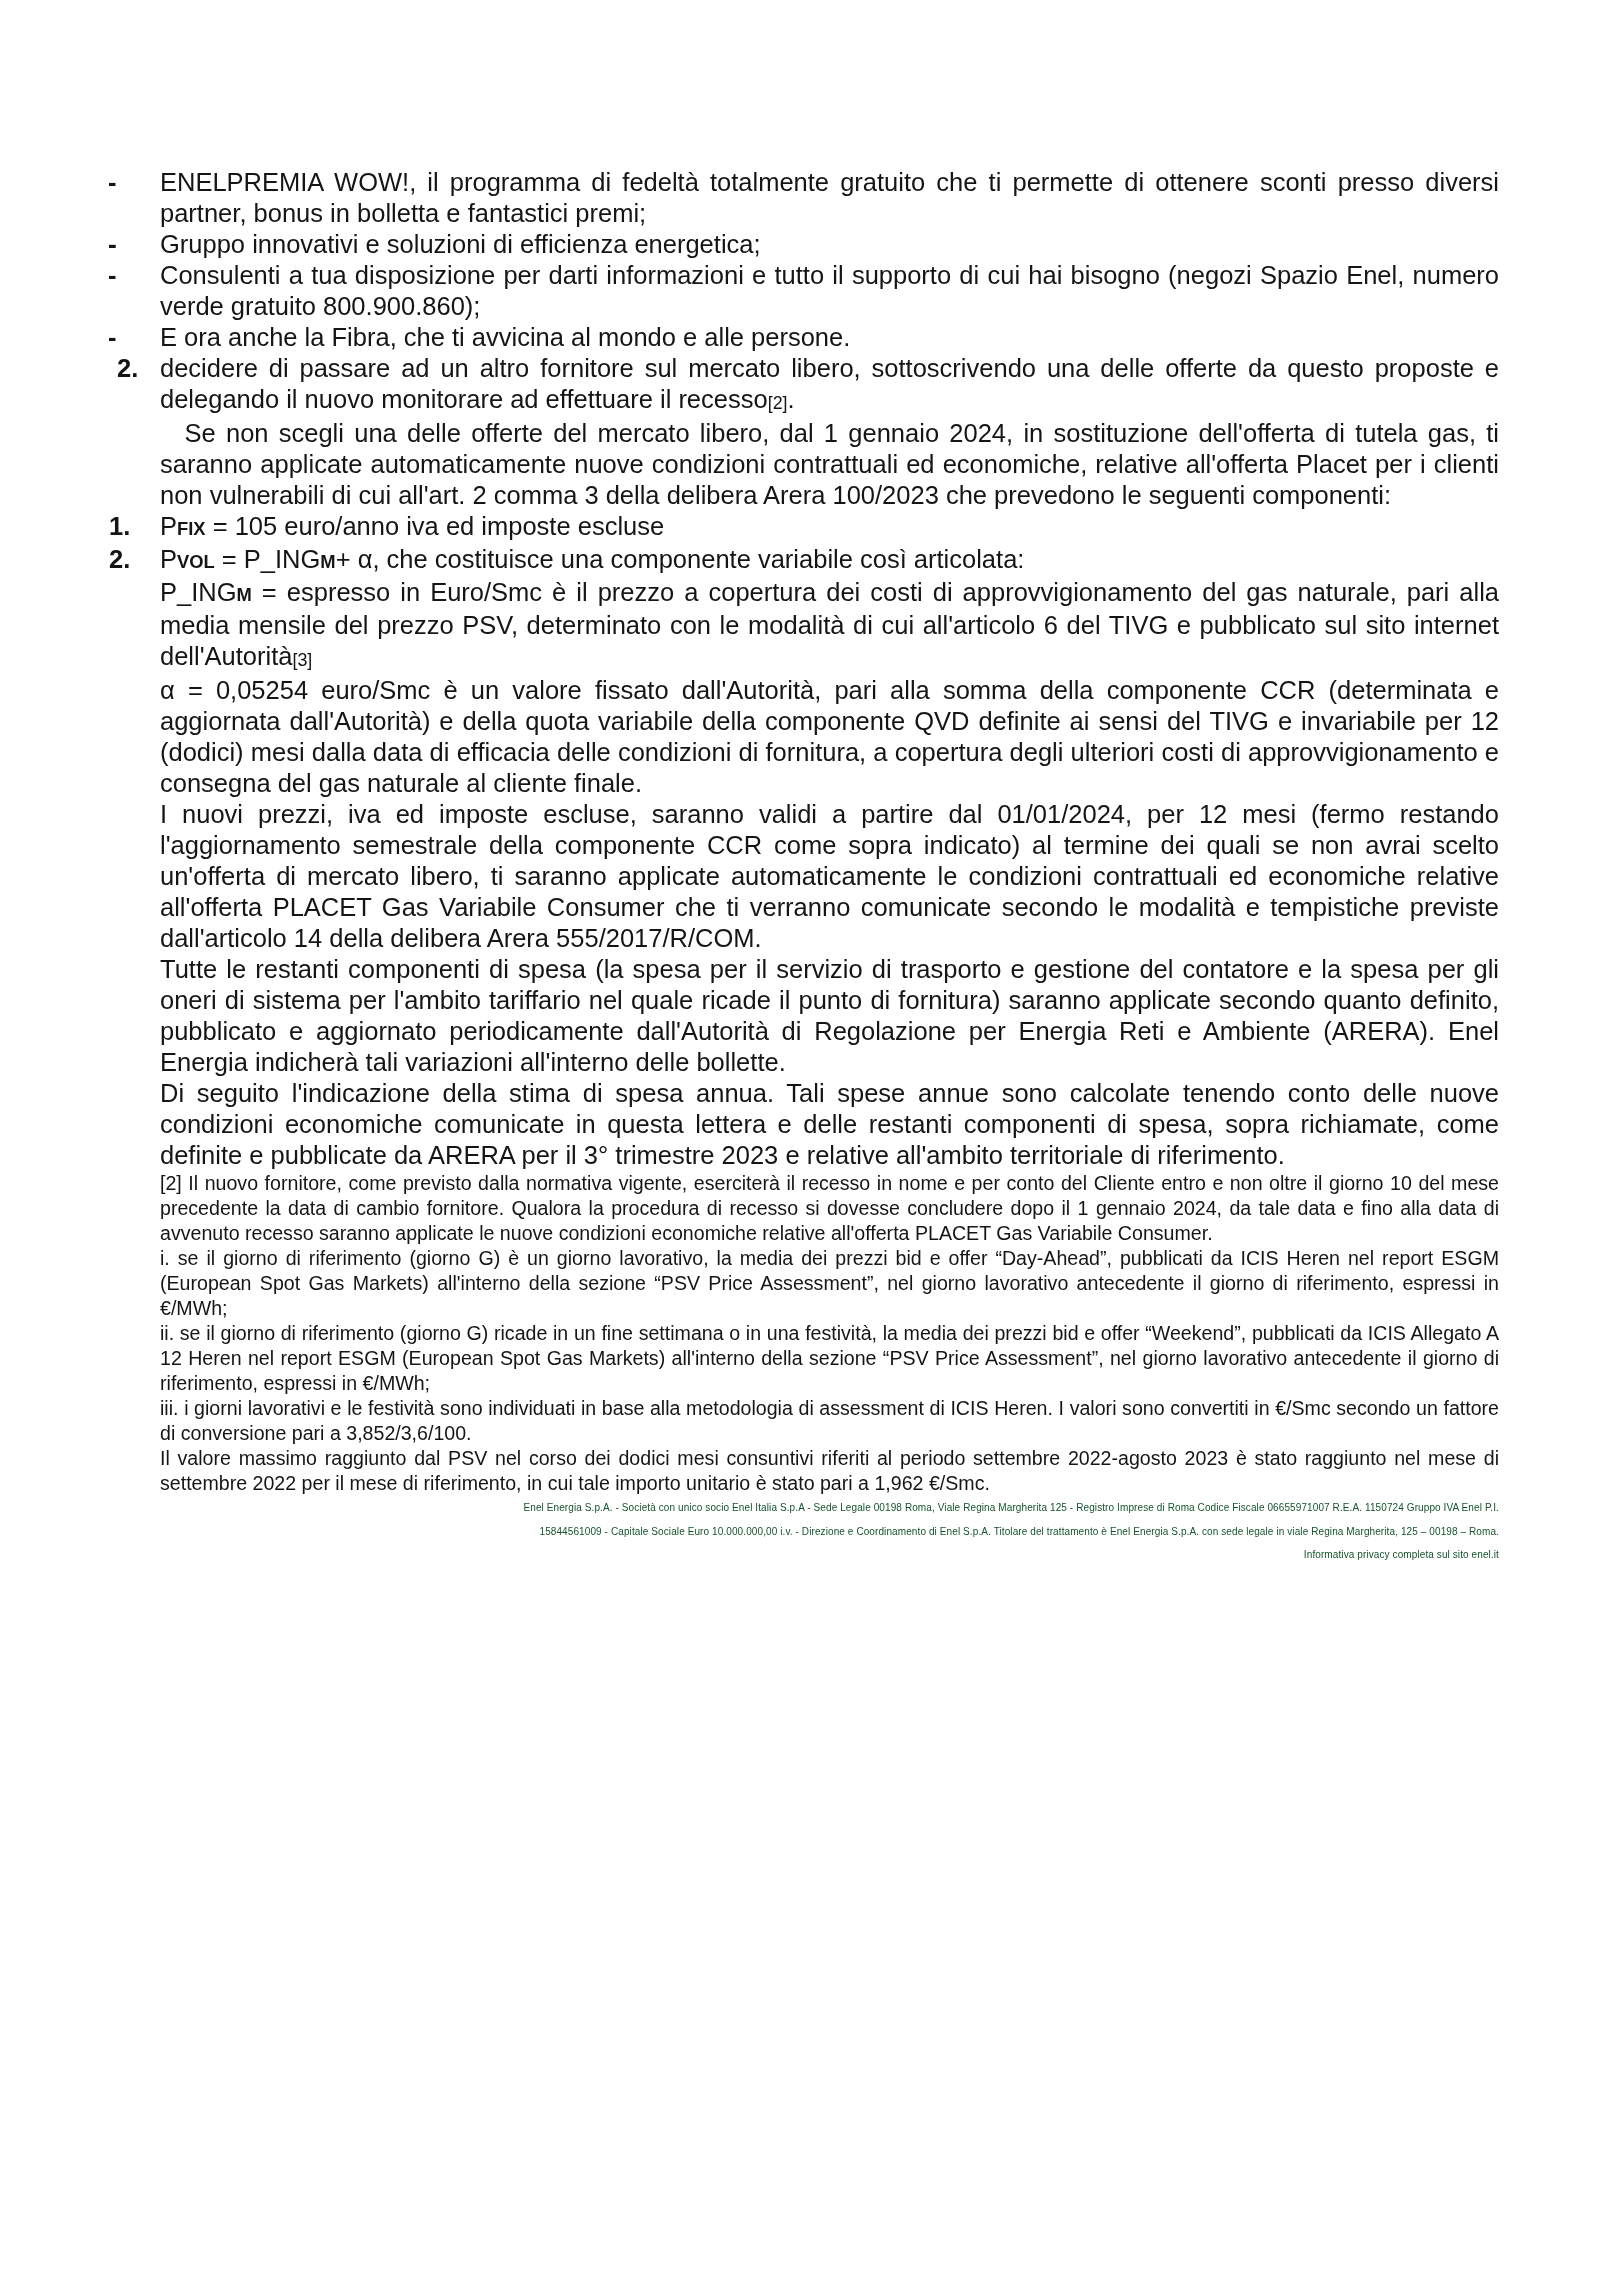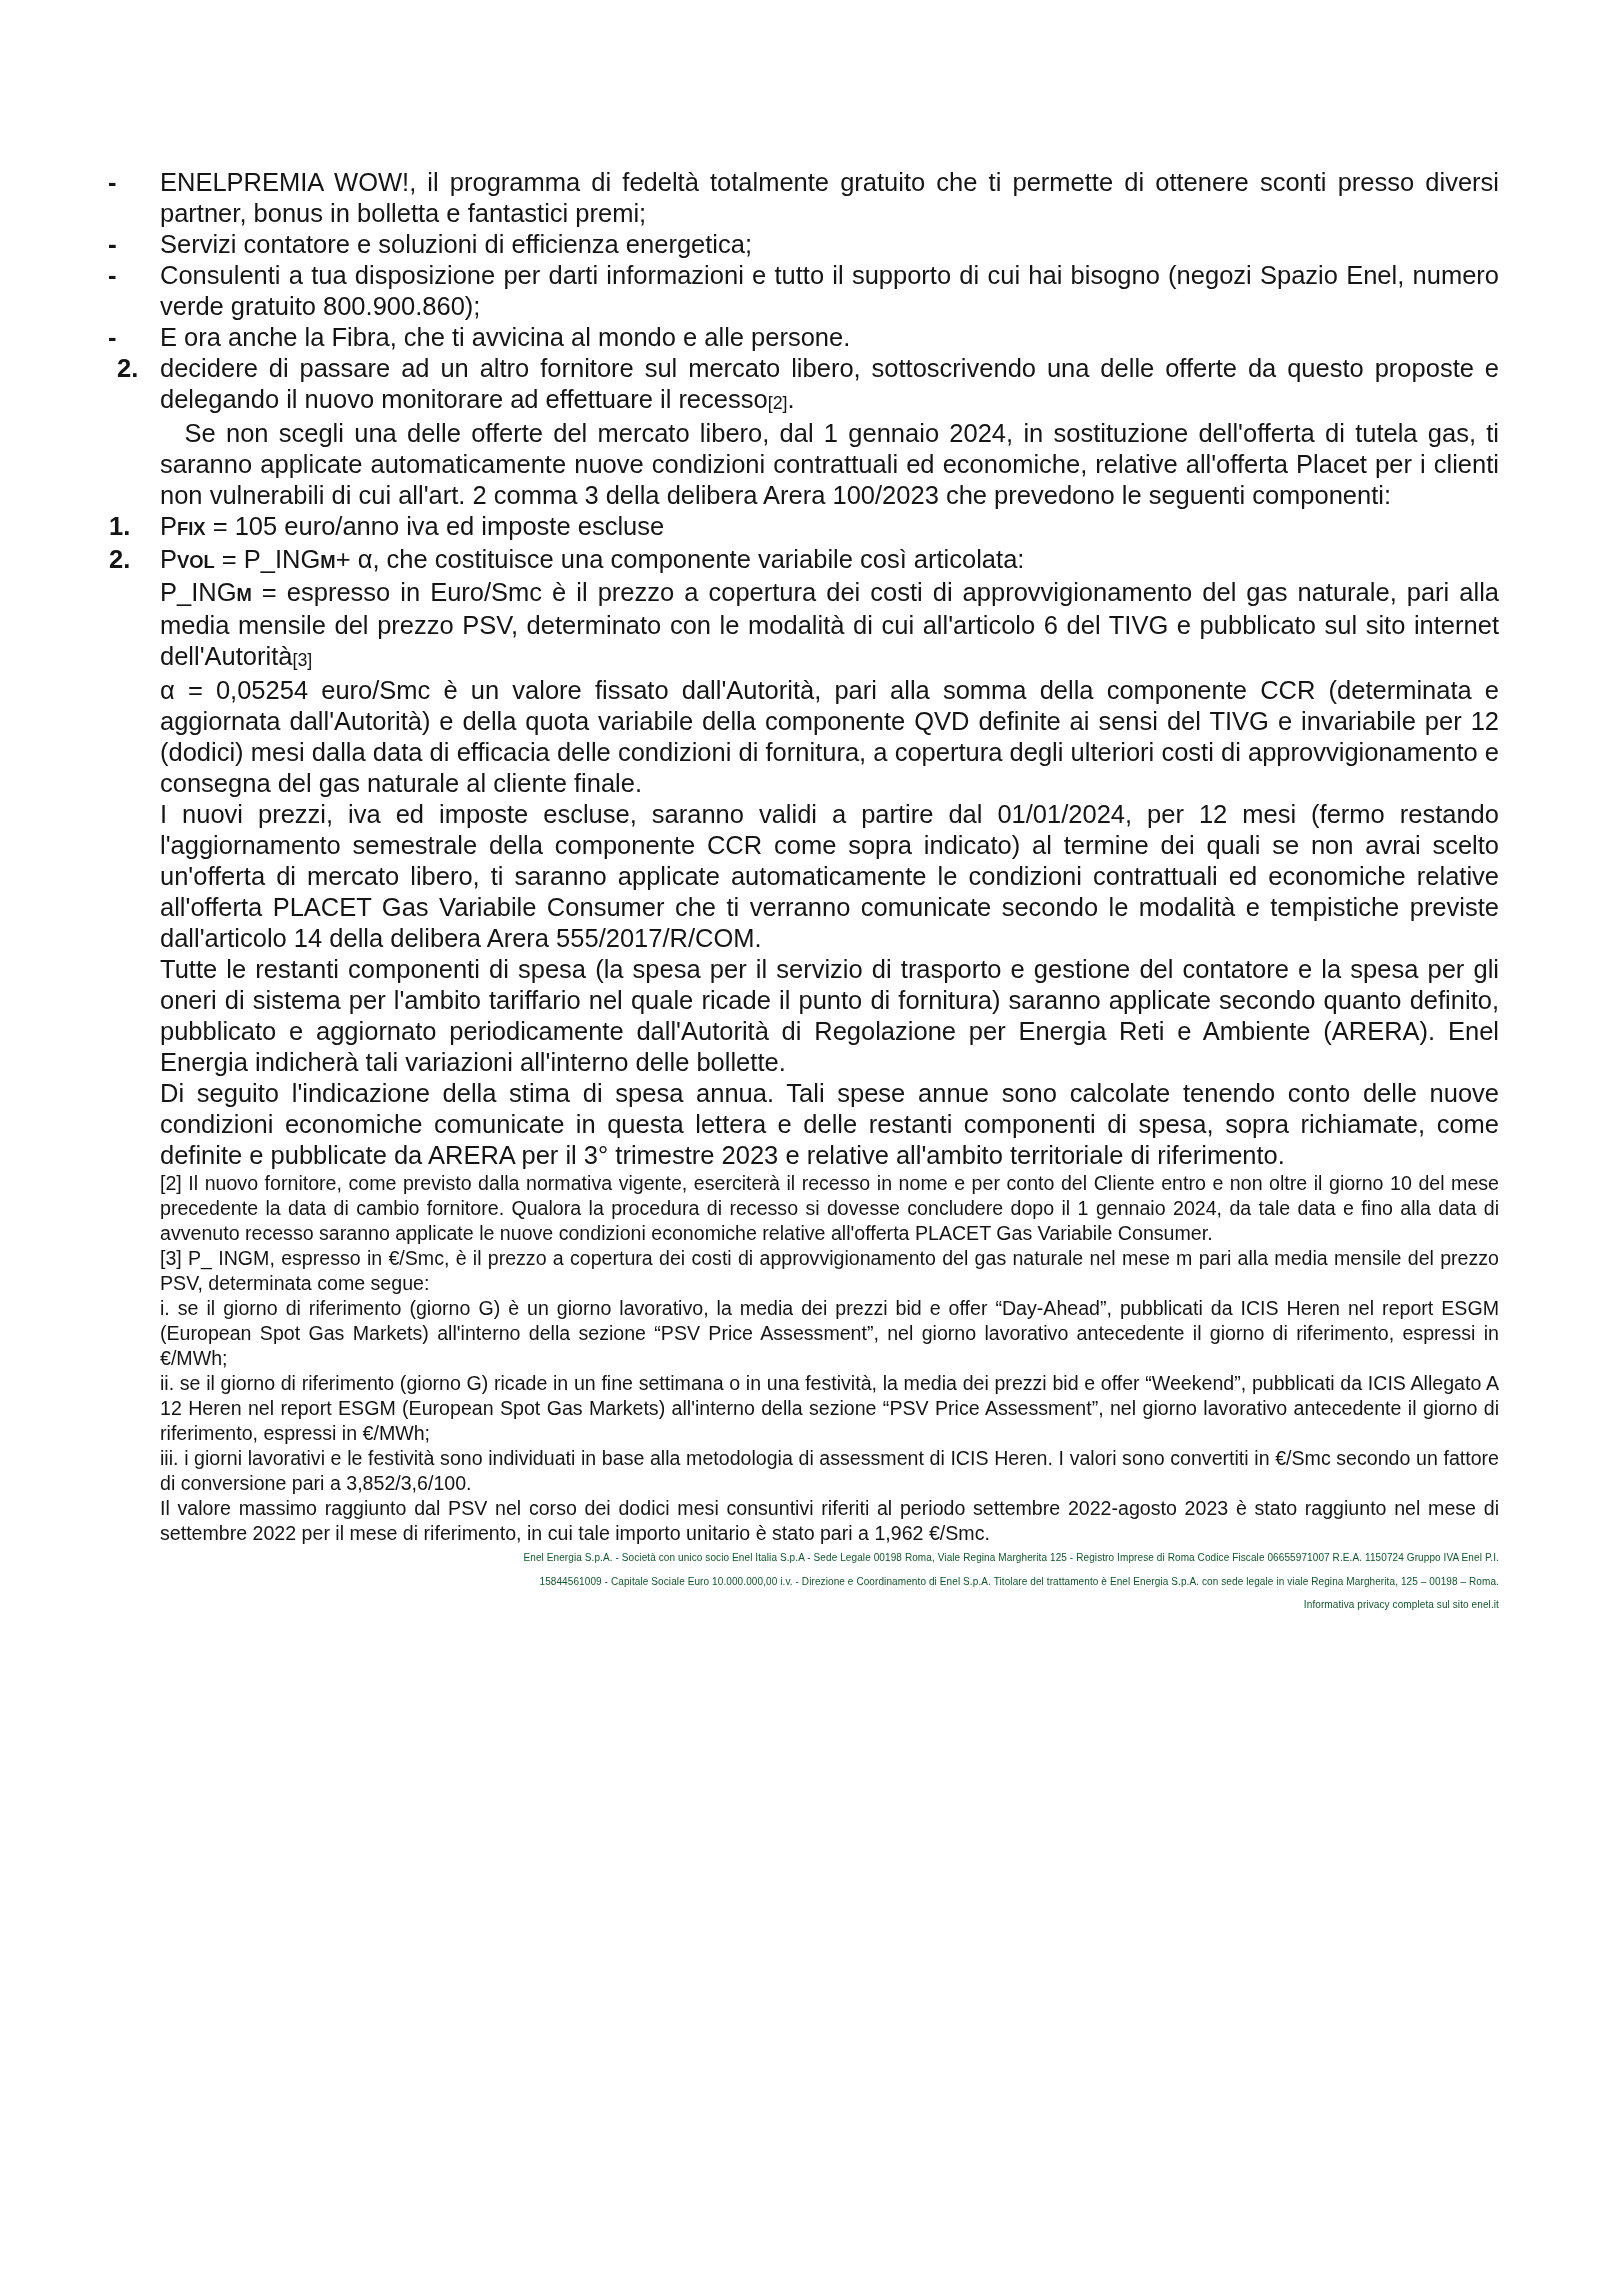--- a/index.html
+++ b/index.html
@@ -66,21 +66,21 @@
   <div class="benefits">
     <div class="bullet">
       <span class="marker">-</span>
       <span><span class="seg-b">ENELPREMIA WOW!</span><span>, il programma di fedeltà totalmente gratuito che ti permette di ottenere sconti presso diversi partner, bonus in bolletta e fantastici premi;</span></span>
     </div>
     <div class="bullet">
       <span class="marker">-</span>
     </div>
     <div class="bullet">
       <span class="marker">-</span>
-      <span><span>Servizi contatore e </span><span class="seg-b">soluzioni di efficienza energetica</span><span>;</span></span>
+      <span><span>Gruppo innovativi e </span><span class="seg-b">soluzioni di efficienza energetica</span><span>;</span></span>
     </div>
     <div class="bullet">
       <span class="marker">-</span>
       <span><span class="seg-b">Consulenti</span><span> a tua disposizione per darti informazioni e tutto il supporto di cui hai bisogno (negozi Spazio Enel, numero verde gratuito 800.900.860);</span></span>
     </div>
     <div class="bullet">
       <span class="marker">-</span>
       <span><span>E ora anche la </span><span class="seg-b">Fibra</span><span>, che ti avvicina al mondo e alle persone.</span></span>
     </div>
   </div>
@@ -103,21 +103,20 @@
     <p class="just"><span class="seg-b">P_ING</span><span class="seg-sc">M</span><span> = espresso in Euro/Smc è il prezzo a copertura dei costi di approvvigionamento del gas naturale, pari alla media mensile del prezzo PSV, determinato con le modalità di cui all'articolo 6 del TIVG e pubblicato sul sito internet dell'Autorità</span><span class="seg-fn">[3]</span></p>
     <p class="just alpha-para"><span class="seg-b">α</span><span> = 0,05254 euro/Smc è un valore fissato dall'Autorità, pari alla somma della componente CCR (determinata e aggiornata dall'Autorità) e della quota variabile della componente QVD definite ai sensi del TIVG e invariabile per 12 (dodici) mesi dalla data di efficacia delle condizioni di fornitura, a copertura degli ulteriori costi di approvvigionamento e consegna del gas naturale al cliente finale.</span></p>
   </div>
 
   <p class="p-new">I nuovi prezzi, iva ed imposte escluse, saranno validi a partire dal 01/01/2024, per 12 mesi  (fermo restando l'aggiornamento semestrale della componente CCR come sopra indicato) al termine dei quali se non avrai scelto un'offerta di mercato libero, ti saranno applicate automaticamente le condizioni contrattuali ed economiche relative all'offerta PLACET Gas Variabile Consumer che ti verranno comunicate secondo le modalità e tempistiche previste dall'articolo 14 della delibera Arera 555/2017/R/COM.</p>
   <p class="p-other">Tutte le restanti componenti di spesa (la spesa per il servizio di trasporto e gestione del contatore e la spesa per gli oneri di sistema per l'ambito tariffario nel quale ricade il punto di fornitura) saranno applicate secondo quanto definito, pubblicato e aggiornato periodicamente dall'Autorità di Regolazione per Energia Reti e Ambiente (ARERA). Enel Energia indicherà tali variazioni all'interno delle bollette.</p>
   <p class="p-est">Di seguito l'indicazione della stima di spesa annua. Tali spese annue sono calcolate tenendo conto delle nuove condizioni economiche comunicate in questa lettera e delle restanti componenti di spesa, sopra richiamate, come definite e pubblicate da ARERA per il 3° trimestre 2023 e relative all'ambito territoriale di riferimento.</p>
 
   <div class="footnotes">
     <p class="fn-para">[2] Il nuovo fornitore, come previsto dalla normativa vigente, eserciterà il recesso in nome e per conto del Cliente entro e non oltre il giorno 10 del mese precedente la data di cambio fornitore. Qualora la procedura di recesso si dovesse concludere dopo il 1 gennaio 2024, da tale data e fino alla data di avvenuto recesso saranno applicate le nuove condizioni economiche relative all'offerta PLACET Gas Variabile Consumer.</p>
-    <p class="fn-para">[3] P_ INGM, espresso in €/Smc, è il prezzo a copertura dei costi di approvvigionamento del gas naturale nel mese m pari alla media mensile del prezzo PSV, determinata come segue:</p>
     <div class="fn-item">i.   se il giorno di riferimento (giorno G) è un giorno lavorativo, la media dei prezzi bid e offer “Day-Ahead”, pubblicati da ICIS Heren nel report ESGM (European Spot Gas Markets) all'interno della sezione “PSV Price Assessment”, nel giorno lavorativo antecedente il giorno di riferimento, espressi in €/MWh;</div>
     <div class="fn-item">ii.  se il giorno di riferimento (giorno G) ricade in un fine settimana o in una festività, la media dei prezzi bid e offer “Weekend”, pubblicati da ICIS Allegato A 12 Heren nel report ESGM (European Spot Gas Markets) all'interno della sezione “PSV Price Assessment”, nel giorno lavorativo antecedente il giorno di riferimento, espressi in €/MWh;</div>
     <div class="fn-item">iii. i giorni lavorativi e le festività sono individuati in base alla metodologia di assessment di ICIS Heren. I valori sono convertiti in €/Smc secondo un fattore di conversione pari a 3,852/3,6/100.</div>
     <div class="fn-item">Il valore massimo raggiunto dal PSV nel corso dei dodici mesi consuntivi riferiti al periodo settembre 2022-agosto 2023 è stato raggiunto nel mese di settembre 2022 per il mese di riferimento, in cui tale importo unitario è stato pari a 1,962  €/Smc.</div>
   </div>
 
   <div class="footer">
     <div>Enel Energia S.p.A. - Società con unico socio Enel Italia S.p.A - Sede Legale 00198 Roma, Viale Regina Margherita 125 - Registro Imprese di Roma Codice Fiscale 06655971007 R.E.A. 1150724 Gruppo IVA Enel P.I.</div>
     <div>15844561009 - Capitale Sociale Euro 10.000.000,00 i.v. - Direzione e Coordinamento di Enel S.p.A. Titolare del trattamento è Enel Energia S.p.A. con sede legale in viale Regina Margherita, 125 –  00198 – Roma.</div>
     <div>Informativa privacy completa sul sito enel.it</div>

